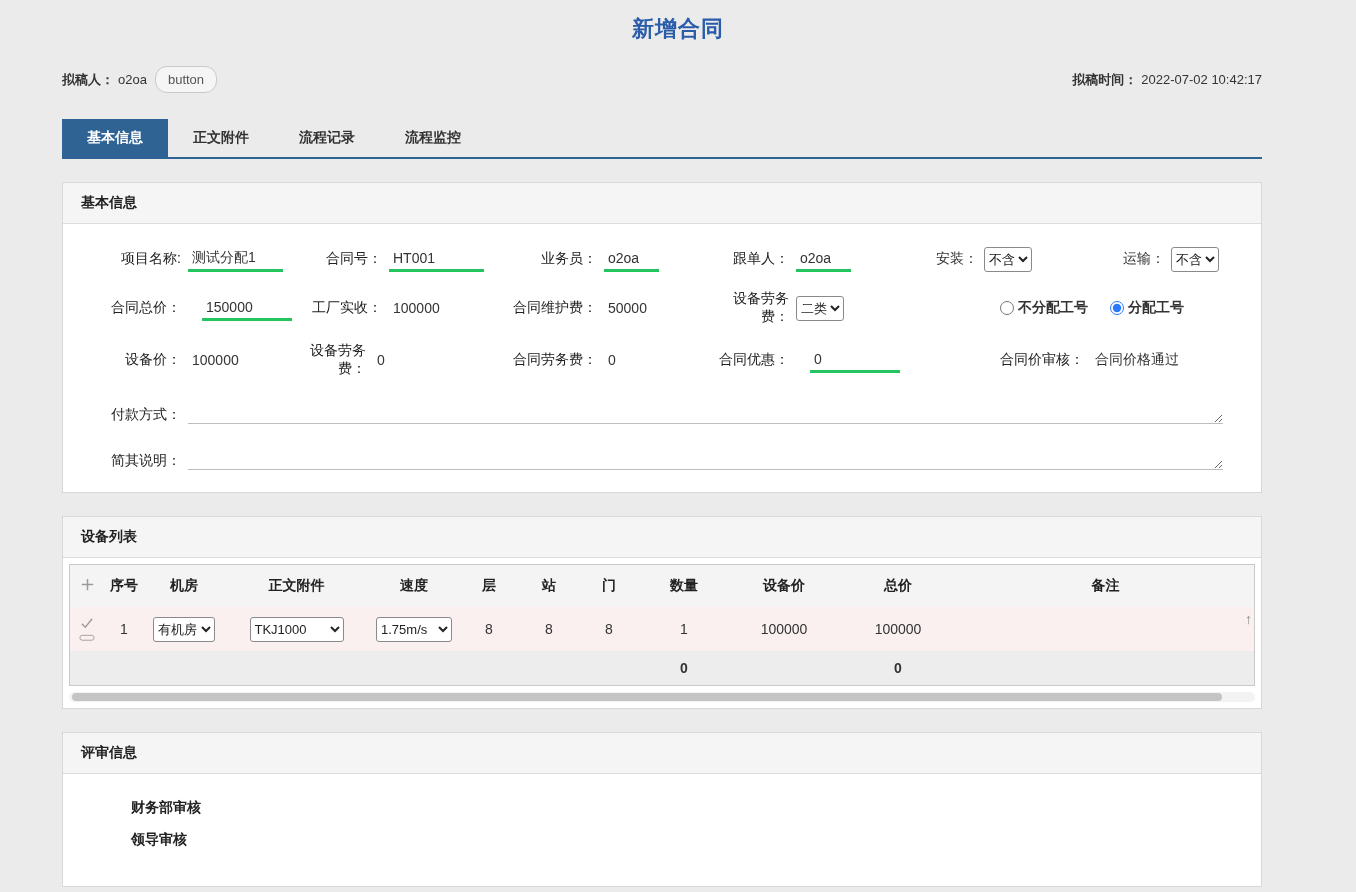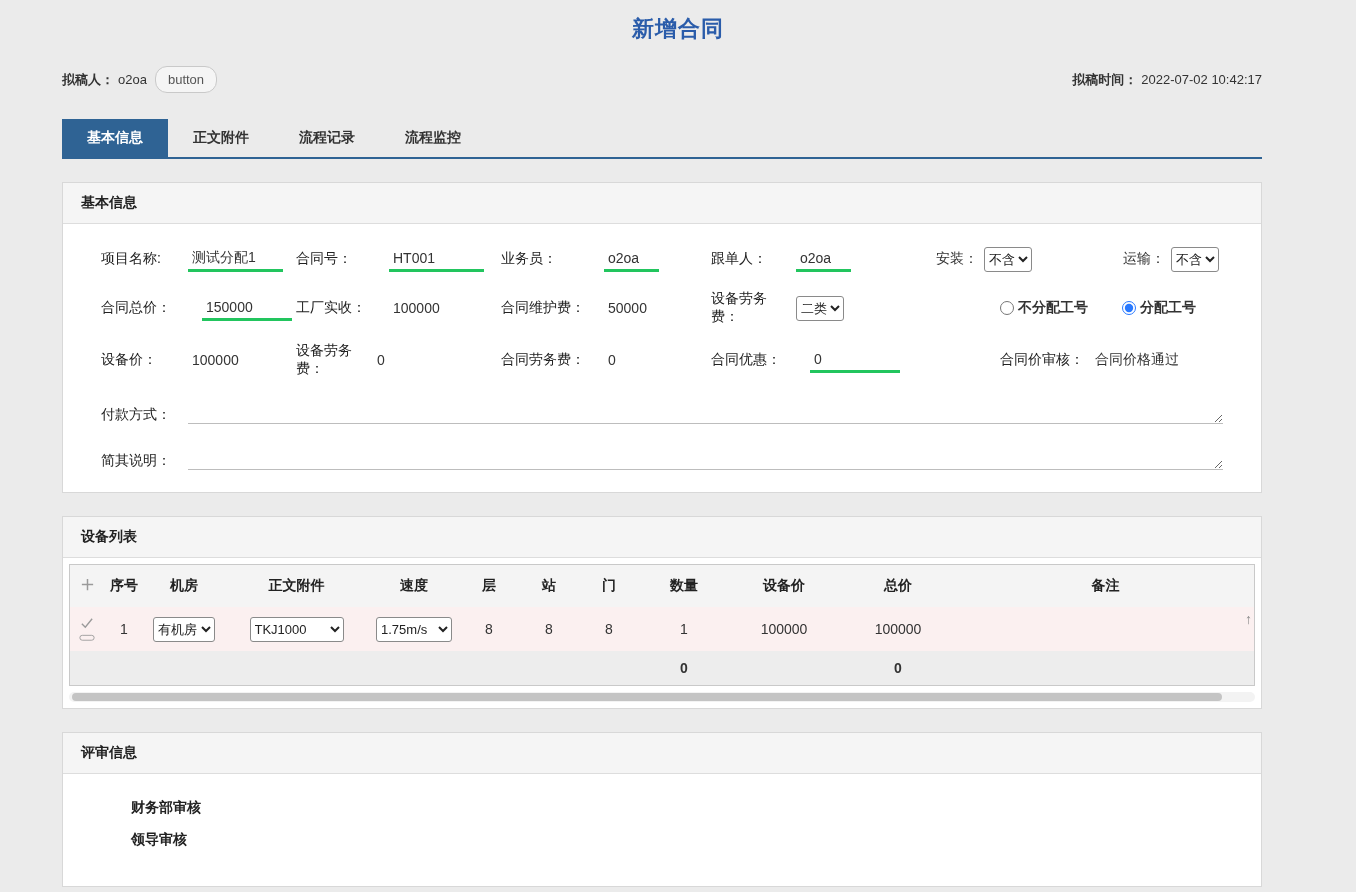--- a/index.html
+++ b/index.html
@@ -18,32 +18,32 @@
   .meta-value { margin-left: 4px; }
   .gray-btn { margin-left: 8px; padding: 5px 12px; font-size: 13px; color: #555; background: #f5f5f5; border: 1px solid #c9c9c9; border-radius: 12px; cursor: pointer; font-family: inherit; }
   .tabbar { display: flex; margin-top: 26px; border-bottom: 2px solid #2f6394; }
   .tab { padding: 10px 25px; font-weight: bold; font-size: 14px; color: #333; cursor: pointer; }
   .tab.active { background: #2f6394; color: #fff; }
   .panel { margin-top: 23px; background: #fff; border: 1px solid #d8d8d8; }
   .panel-header { background: #f5f5f5; border-bottom: 1px solid #ddd; font-weight: bold; padding: 11px 18px; font-size: 14px; color: #222; }
   .form-body { padding: 20px 38px 22px; }
   .form-grid { display: grid; grid-template-columns: 195px 205px 210px 225px 1fr; row-gap: 16px; align-items: center; }
   .cell { display: flex; align-items: center; min-height: 30px; }
-  .lbl { margin-right: 7px; flex-shrink: 0; color: #222; }
+  .lbl { text-align: right; margin-right: 7px; flex-shrink: 0; color: #222; }
   .lb1 { width: 80px; } .lb2 { width: 86px; } .lb3 { width: 96px; } .lb4 { width: 78px; }
   .lb2.wrap { width: 70px; }
   .line-input { border: none; border-bottom: 3px solid #22c55e; background: transparent; outline: none; font-size: 14px; font-family: inherit; color: #333; padding: 3px 4px; }
   .w95 { width: 95px; } .w55 { width: 55px; } .w90 { width: 90px; margin-left: 14px; }
   .val { padding-left: 4px; }
   select { font-family: inherit; font-size: 13px; height: 25px; border: 1px solid #8a8a8a; border-radius: 3px; background: #fff; color: #222; }
   .cell-pair { display: flex; justify-content: space-between; width: 100%; align-items: center; padding-right: 4px; }
   .pair { display: flex; align-items: center; }
   .pair .plbl { margin-right: 6px; text-align: right; }
   .indent { padding-left: 64px; }
-  .radio-group { display: flex; align-items: center; gap: 34px; }
+  .radio-group { display: flex; align-items: center; gap: 22px; }
   .radio-group label { display: flex; align-items: center; gap: 4px; font-weight: bold; cursor: pointer; }
   input[type=radio] { accent-color: #2979ff; width: 14px; height: 14px; }
   .full { grid-column: 1 / -1; align-items: flex-end; }
   .line-textarea { flex: 1; height: 24px; border: none; border-bottom: 1px solid #bdbdbd; outline: none; resize: both; font-family: inherit; font-size: 14px; background: transparent; }
   
   .table-body { padding: 6px; }
   .table-wrap { border: 1px solid #c9c9c9; }
   table { width: 100%; border-collapse: collapse; table-layout: fixed; }
   thead th { background: #f4f4f4; font-size: 14px; font-weight: bold; padding: 12px 4px; vertical-align: middle; color: #222; }
   tbody td { text-align: center; font-size: 14px; padding: 8px 2px; vertical-align: middle; }

